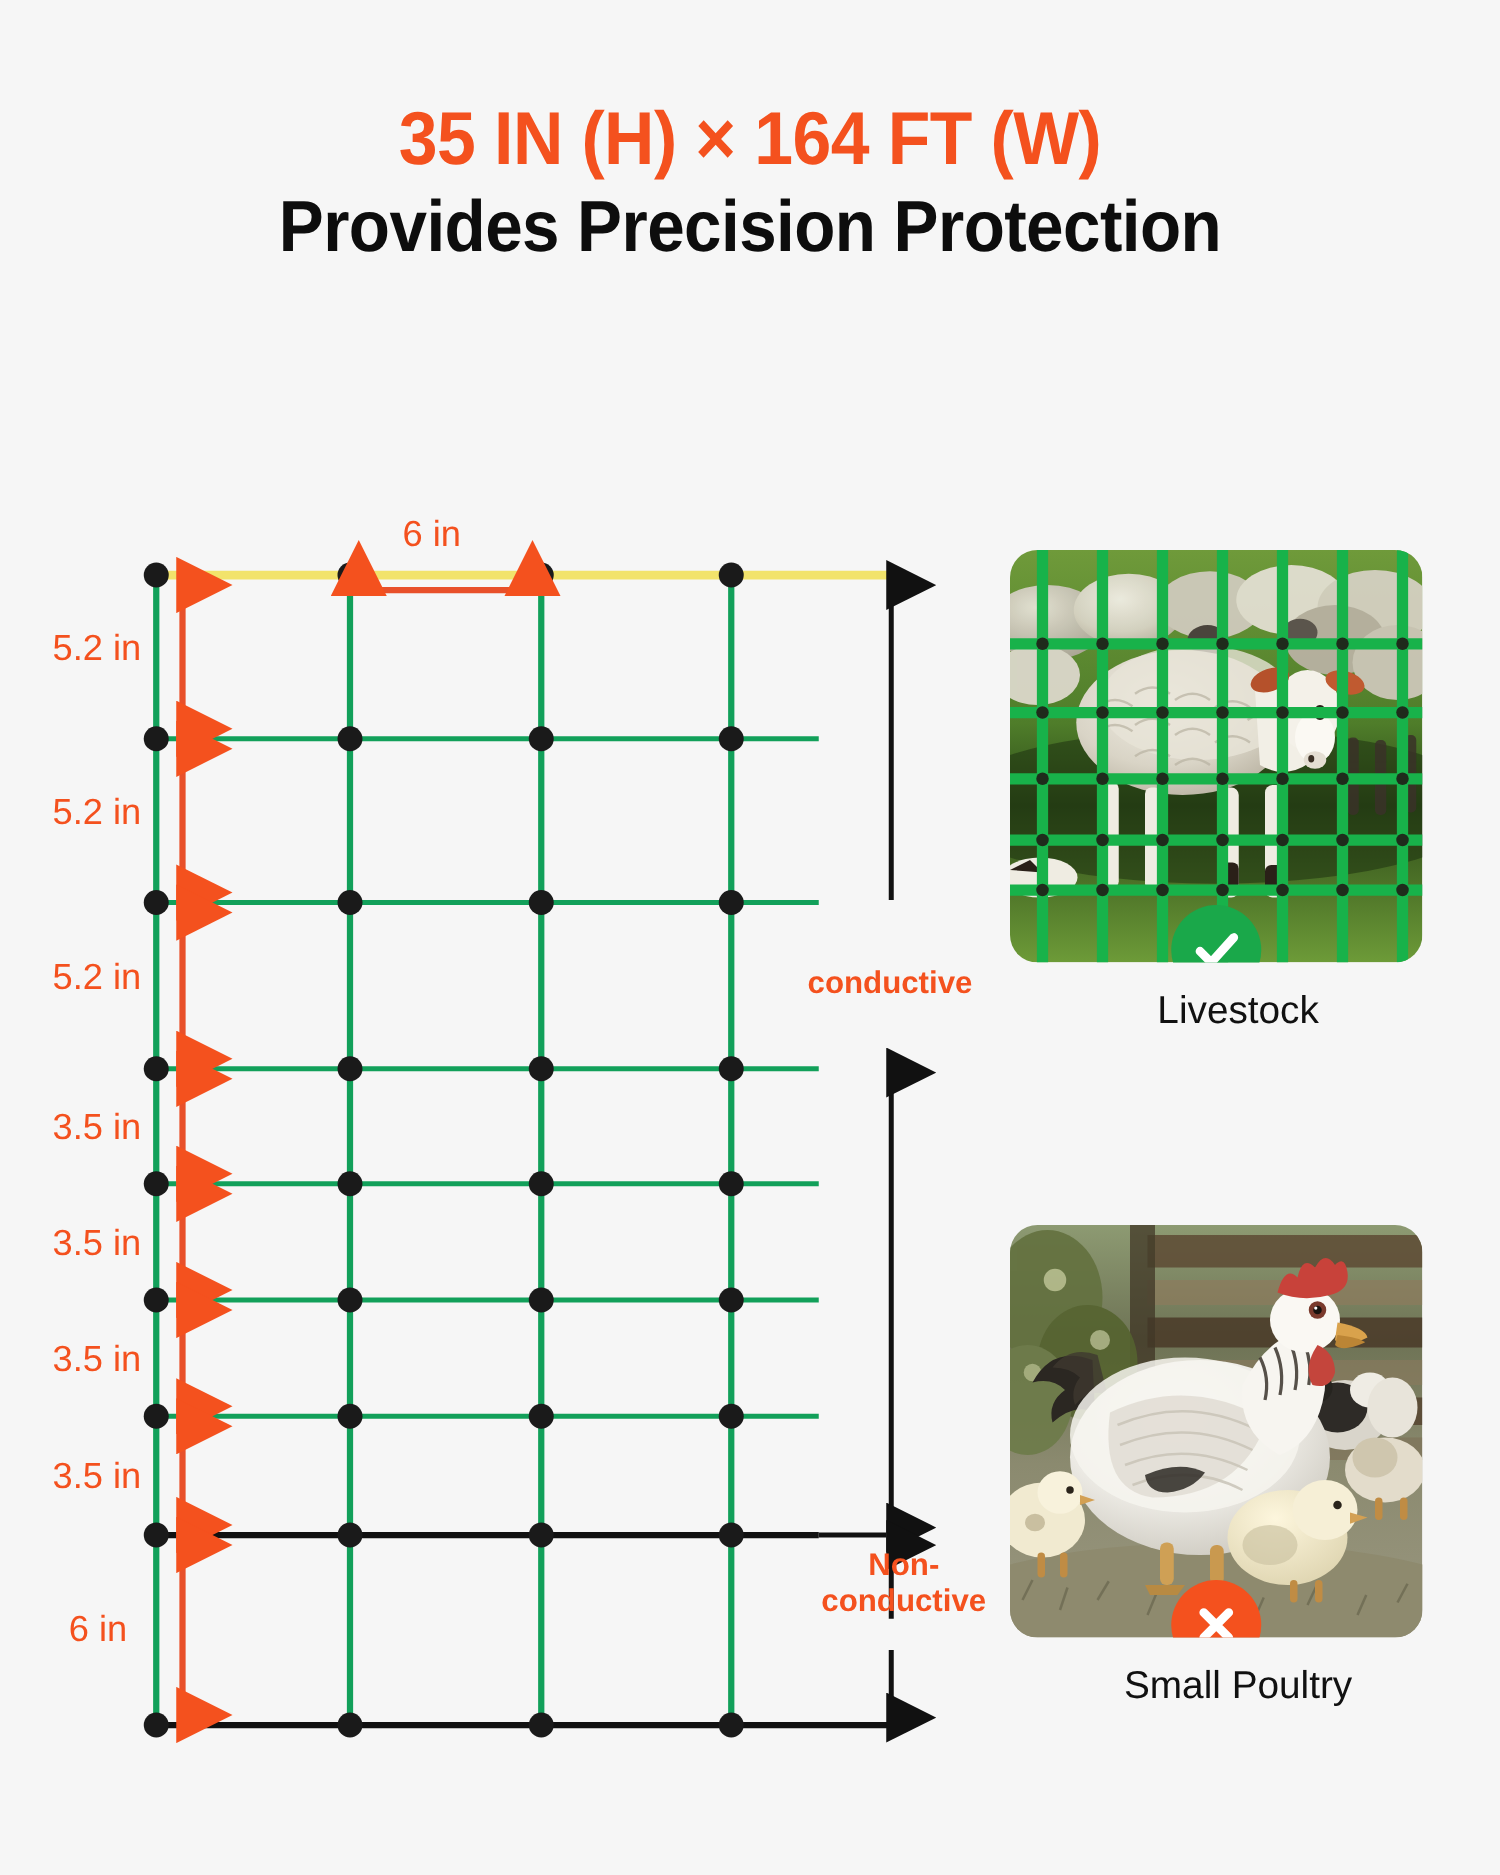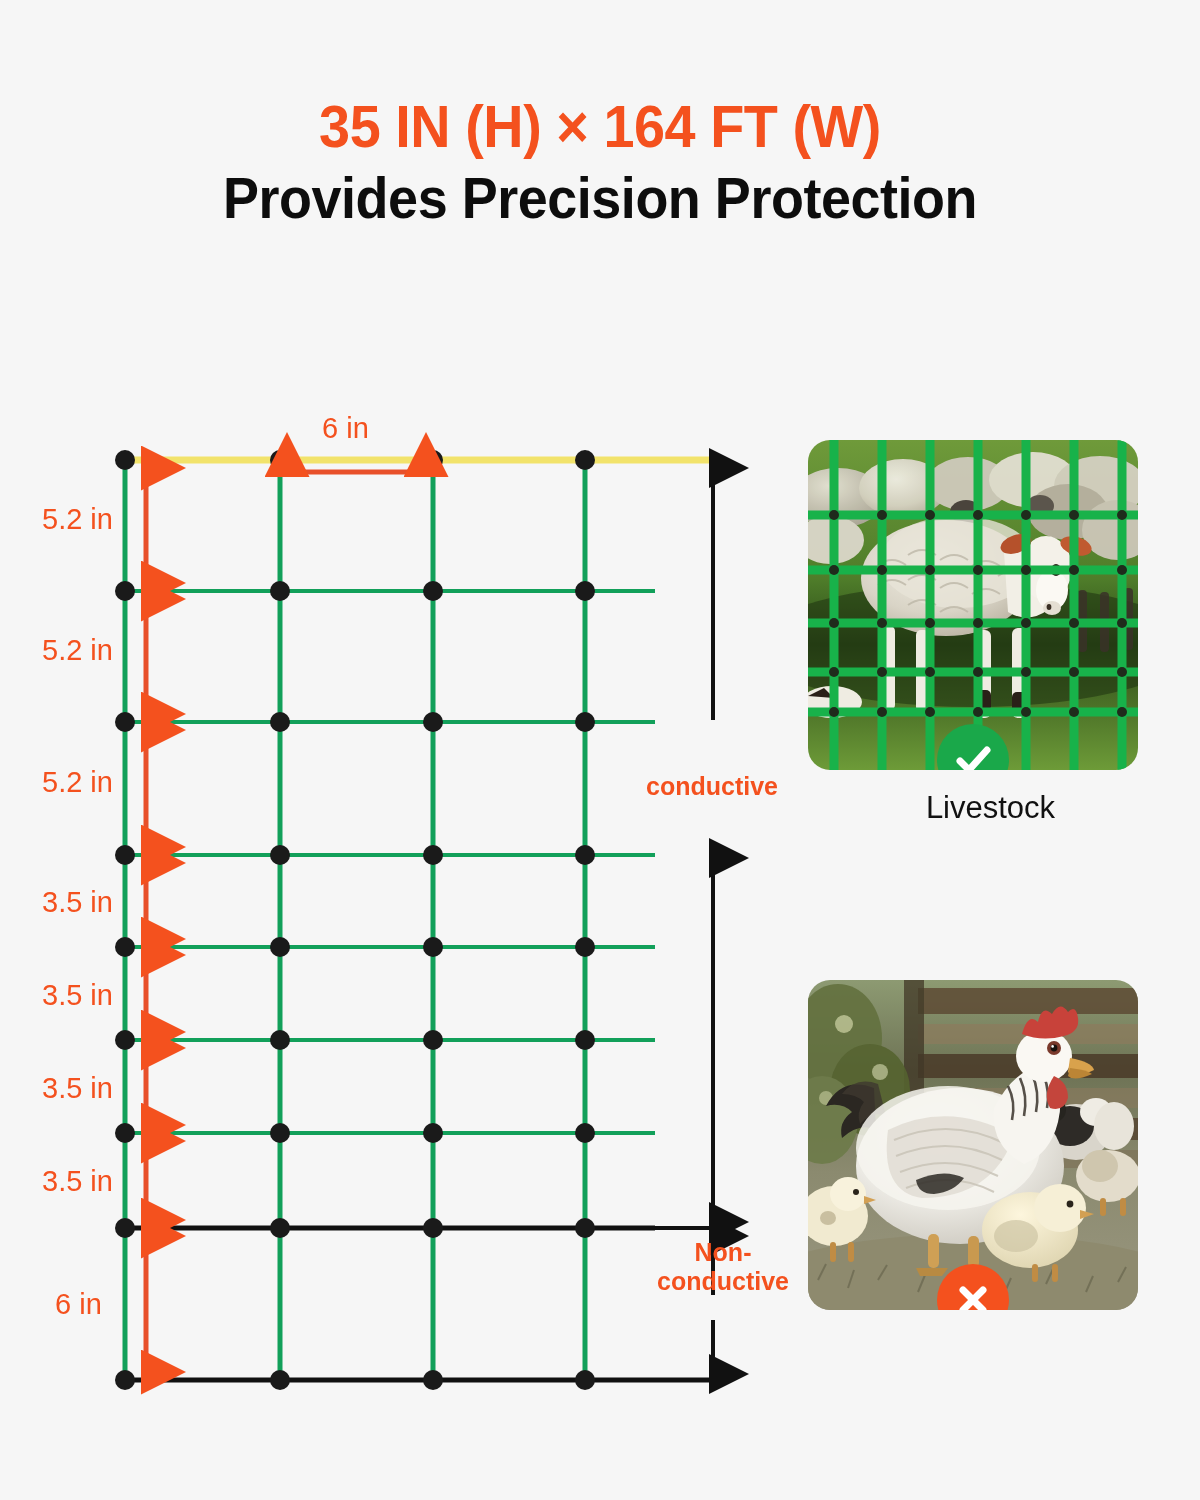--- a/index.html
+++ b/index.html
@@ -11,21 +11,21 @@
     height: 1500px;
     background: #f6f6f6;
     font-family: "Liberation Sans", sans-serif;
     overflow: hidden;
     position: relative;
   }
 
   
   #header {
     position: absolute;
-    top: 16px; left: 0;
+    top: 0; left: 0;
     width: 1200px;
     padding-top: 78px;
     text-align: center;
   }
   #title-line1 {
     color: #f4511e;
     font-size: 60px;
     line-height: 66px;
     font-weight: bold;
     font-family: "Liberation Sans Narrow", "Liberation Sans", sans-serif;
@@ -520,13 +520,14 @@
         <rect x="40" y="262" width="6" height="20" rx="3" fill="#c08c44"></rect>
       </g>
     </svg>
 
     <div class="badge no">
       <svg width="44" height="44" viewBox="0 0 44 44">
         <path d="M12 12 L32 32 M32 12 L12 32" stroke="#ffffff" stroke-width="7" stroke-linecap="round"></path>
       </svg>
     </div>
   </div>
+  <div class="caption">Small Poultry</div>
 </div>
 
 </body></html>

